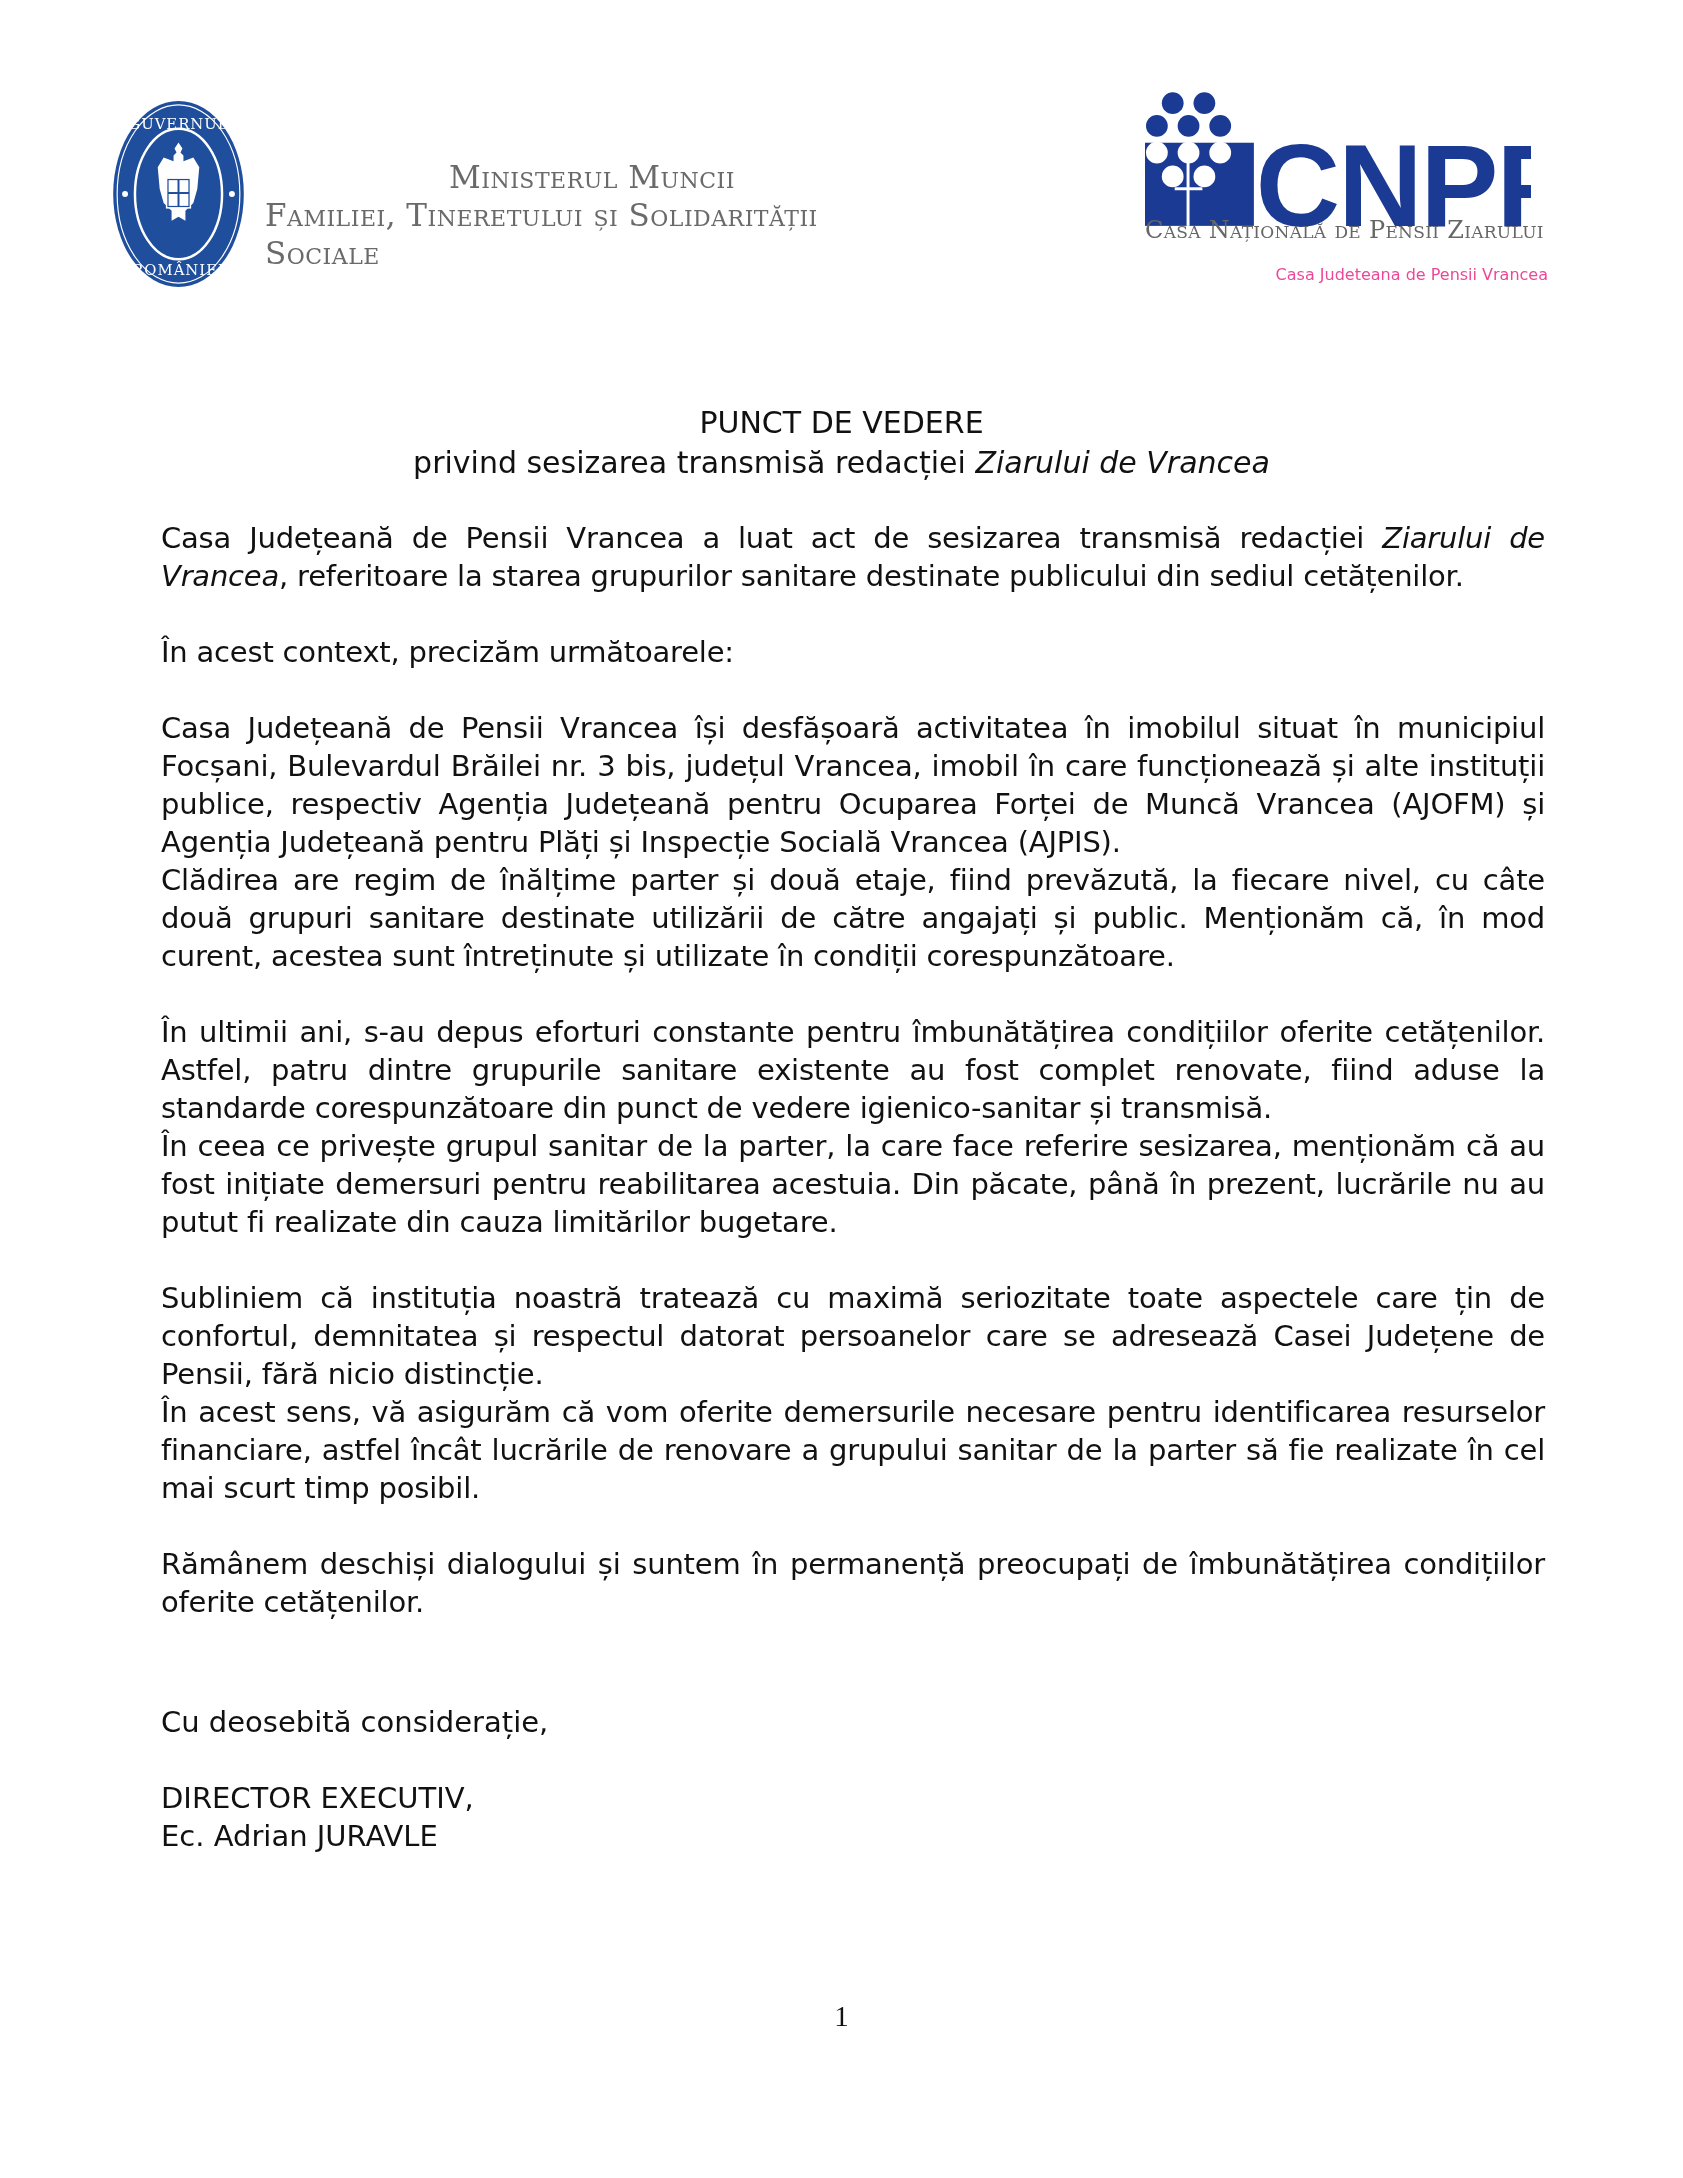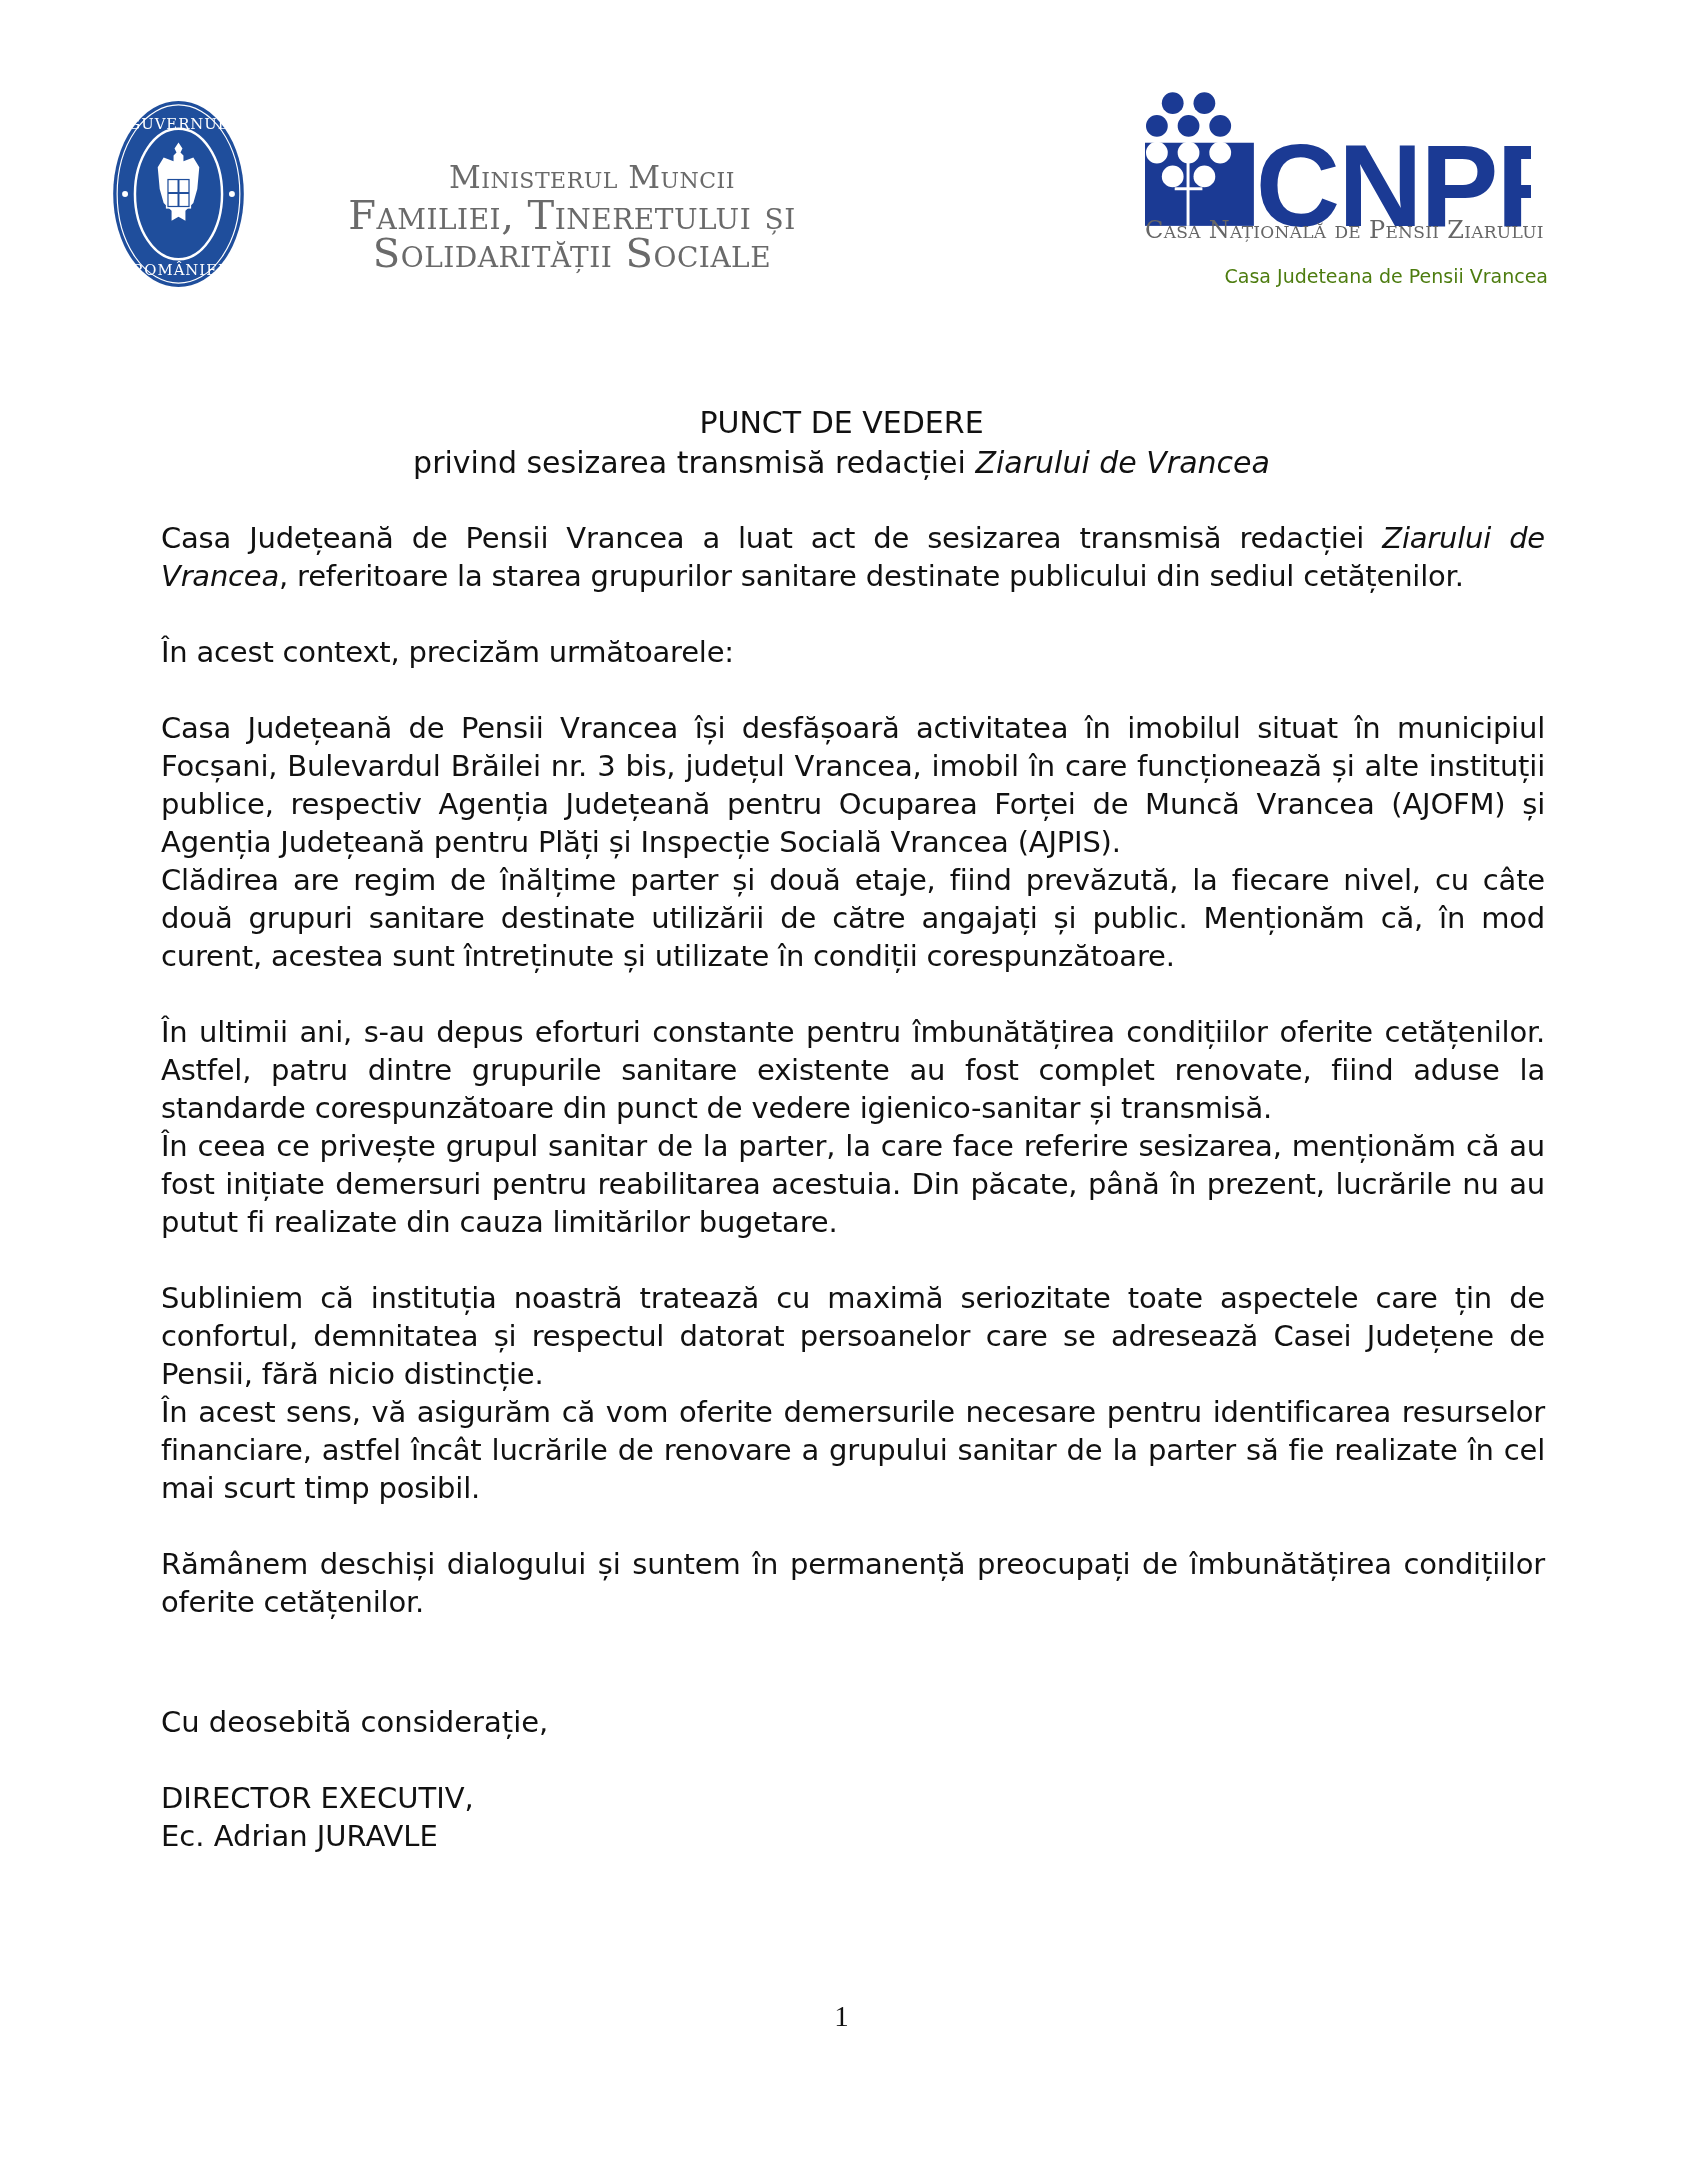--- a/index.html
+++ b/index.html
@@ -3,24 +3,24 @@
 <meta charset="utf-8">
 <style>
   html, body { margin:0; padding:0; background:#ffffff; }
   body { width:1683px; height:2178px; position:relative; overflow:hidden; font-family:"DejaVu Sans", sans-serif; color:#111; }
   .page { position:absolute; left:0; top:0; width:1665px; height:2178px; background:#fff; }
 
   
   .gov-logo { position:absolute; left:111px; top:99px; width:135px; height:190px; }
   .ministry { position:absolute; left:265px; top:158px; width:614px; font-family:"DejaVu Serif", serif; color:#6a6a6a; font-variant:small-caps; letter-spacing:0.5px; }
   .ministry .l1 { display:block; text-align:center; font-size:31px; line-height:38px; padding-left:40px; }
-  .ministry .l2 { display:block; text-align:center; font-size:40px; line-height:38px; }
+  .ministry .l2 { display:block; text-align:left; font-size:31px; line-height:38px; }
   .cnpp-logo { position:absolute; left:1145px; top:91px; width:386px; height:149px; }
   .cnpp-sub { position:absolute; left:1145px; top:216px; width:386px; font-family:"DejaVu Serif", serif; font-variant:small-caps; color:#666; font-size:24px; letter-spacing:0.3px; white-space:nowrap; }
-  .cjp-vrancea { position:absolute; right:117px; top:265px; font-size:19px; color:#4d7c0f; white-space:nowrap; }
+  .cjp-vrancea { position:absolute; right:117px; top:265px; font-size:16px; color:#ec4899; white-space:nowrap; }
 
   
   .title { position:absolute; left:0; width:1683px; top:404px; text-align:center; font-weight:normal; font-size:30px; line-height:38px; }
   .subtitle { position:absolute; left:0; width:1683px; top:444px; text-align:center; font-size:30px; line-height:38px; }
 
   
   .body { position:absolute; left:161px; width:1384px; top:519px; font-size:29px; line-height:38px; text-align:justify; letter-spacing:-0.2px; }
   .body p { margin:0; }
   .gap { height:38px; }
   .i { font-style:italic; }

